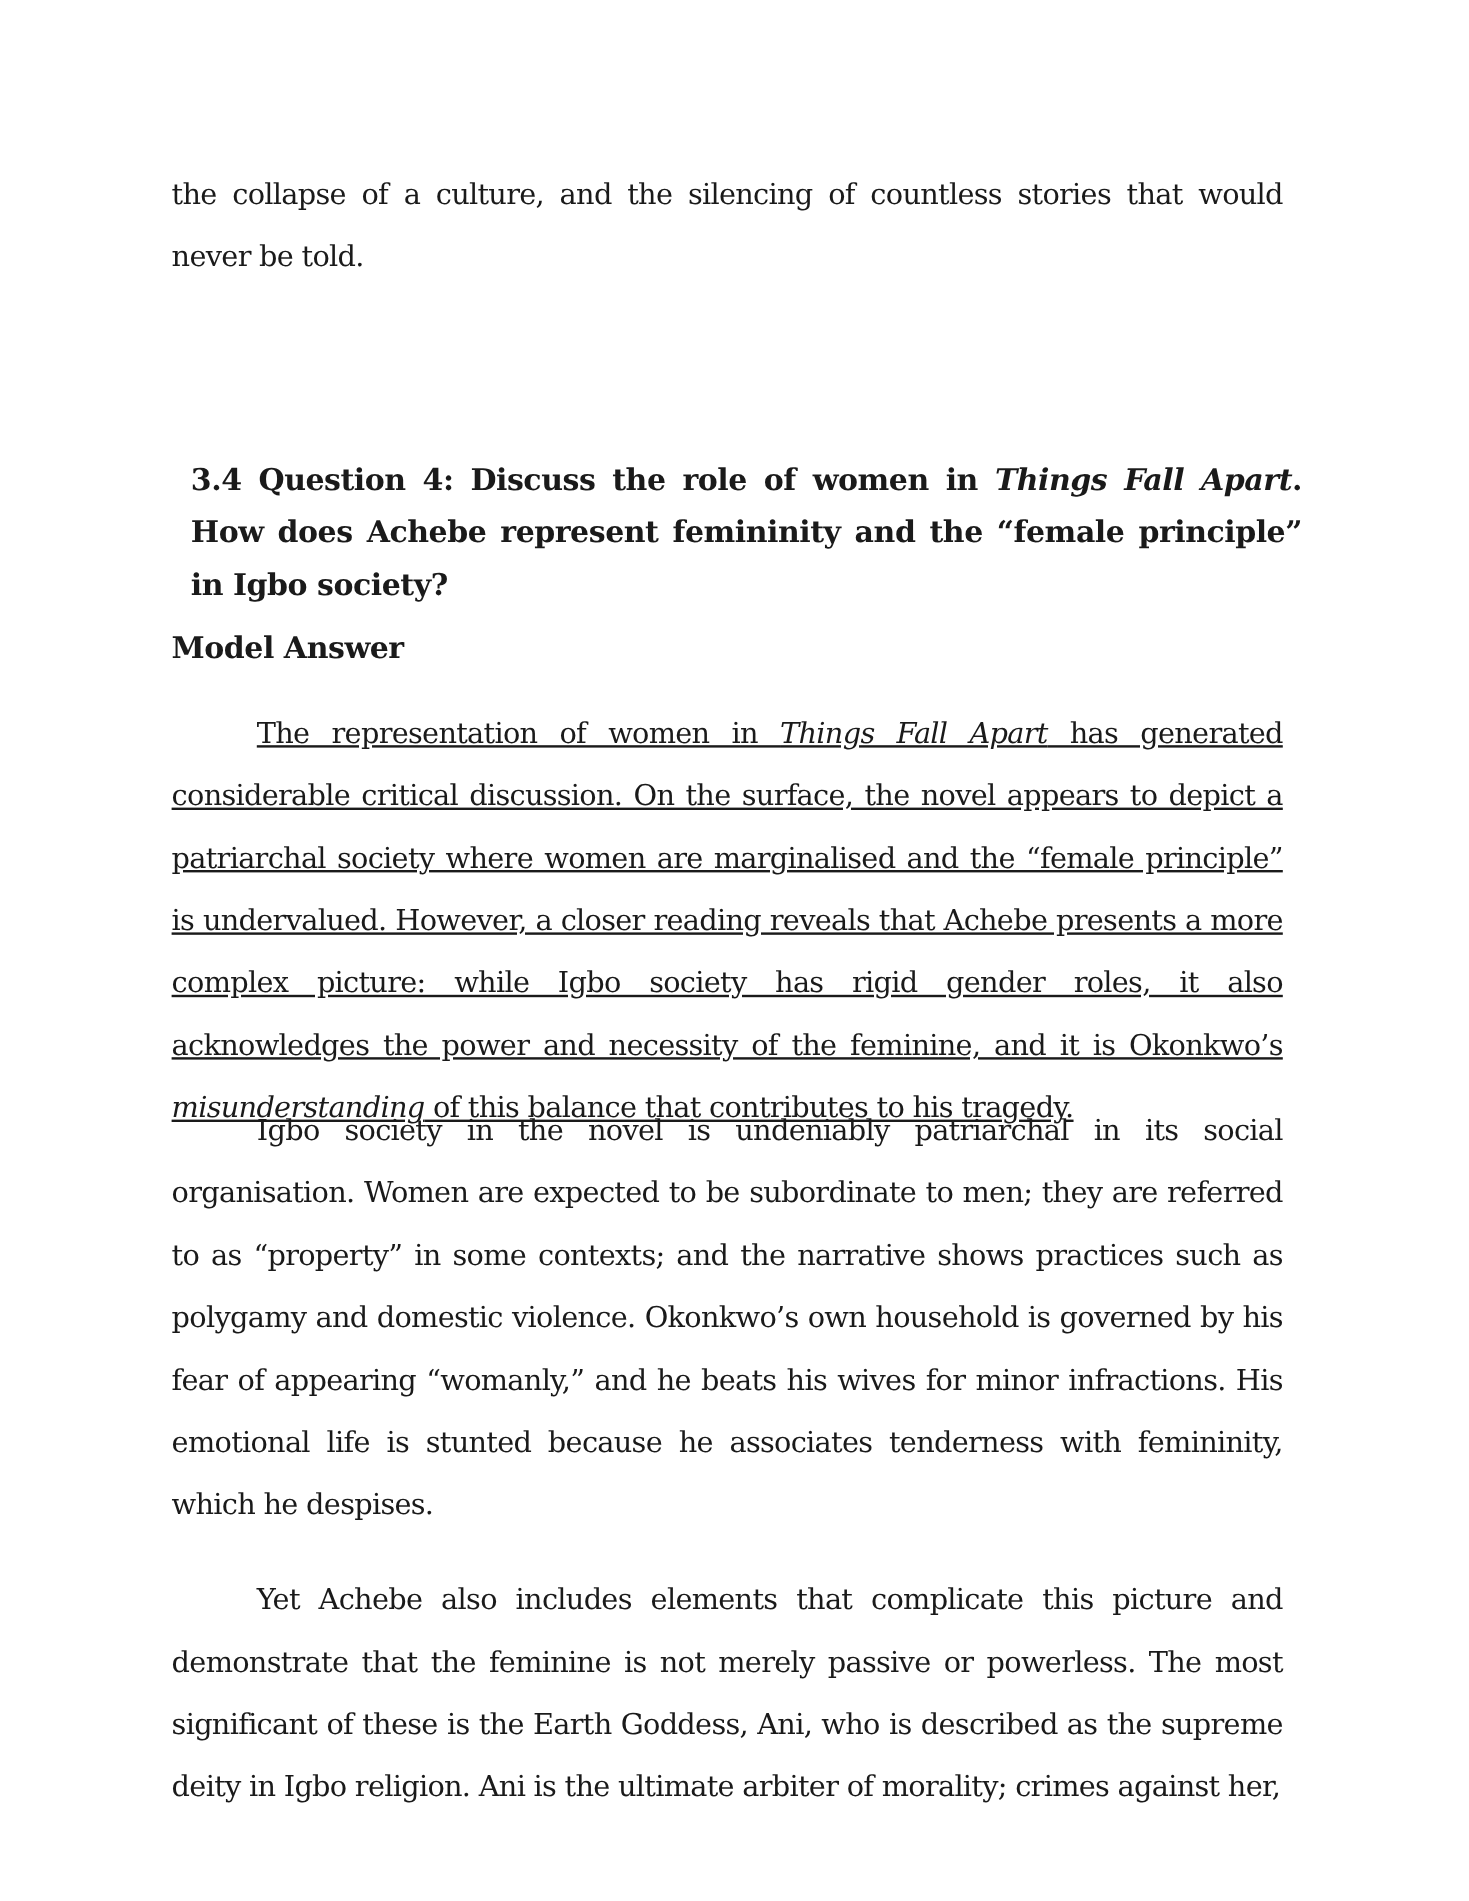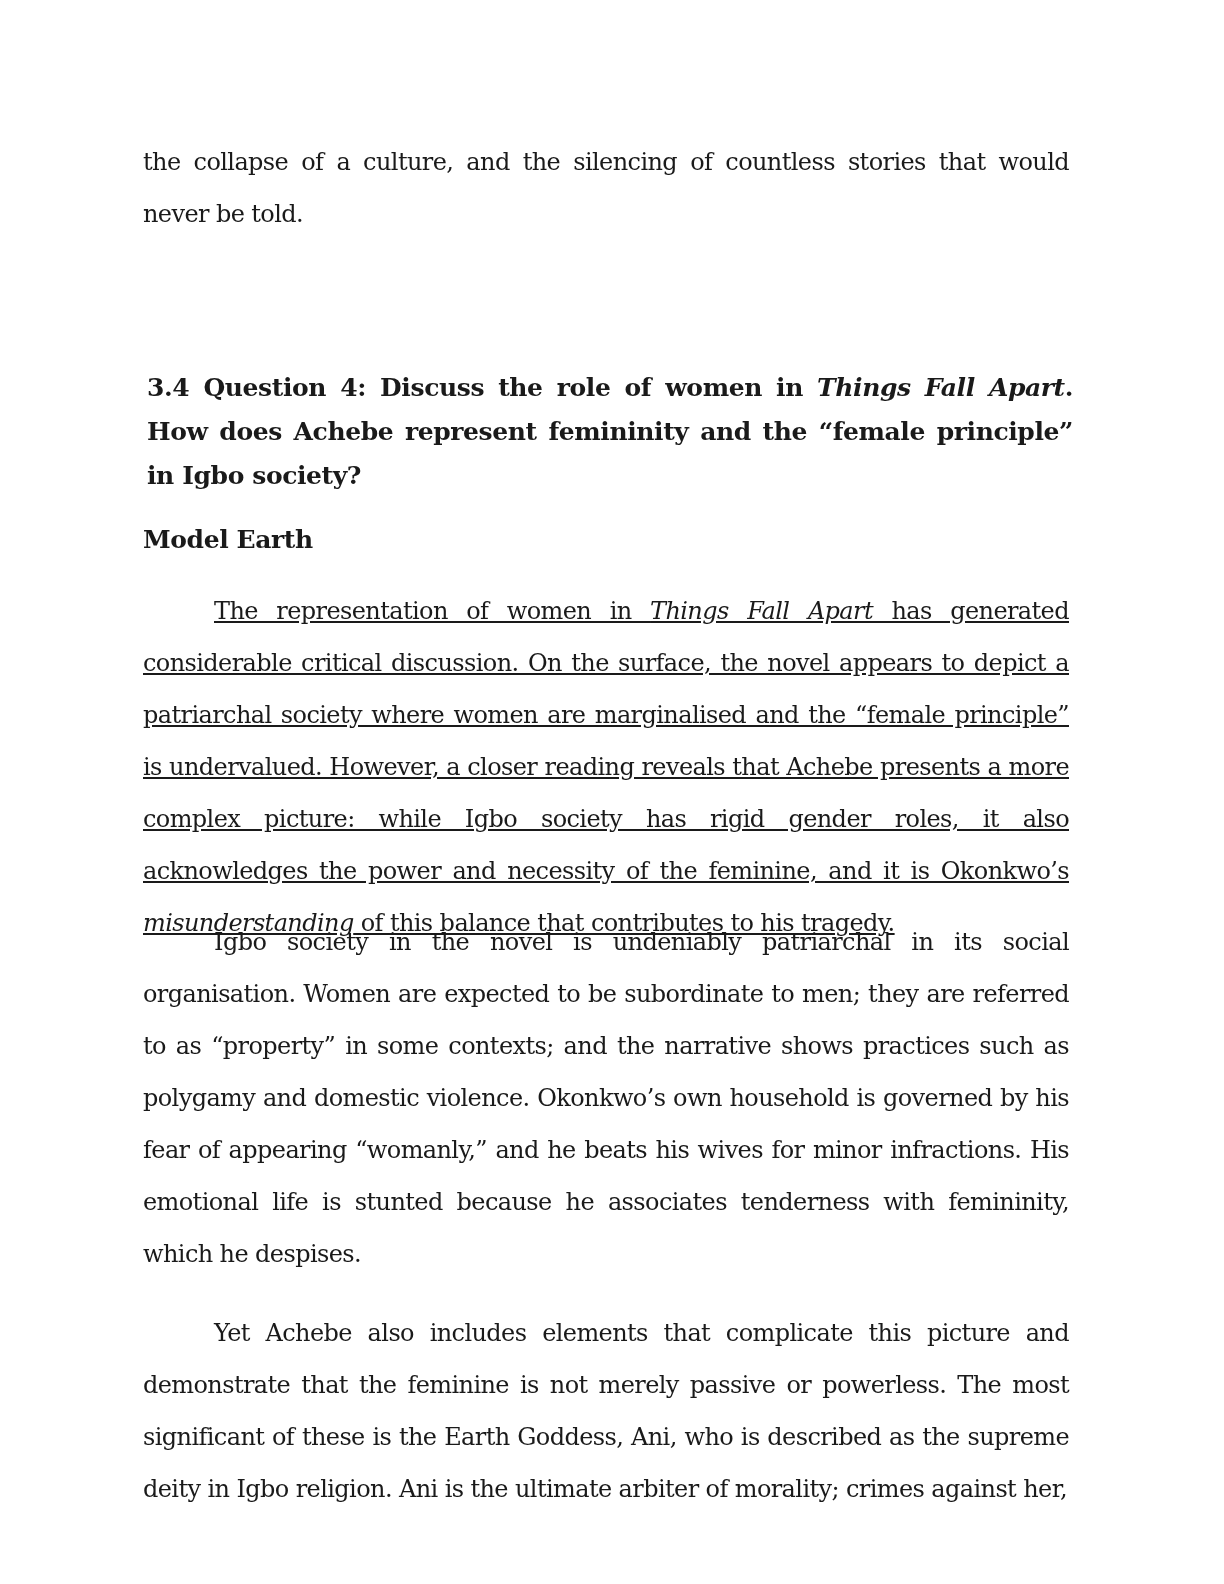--- a/index.html
+++ b/index.html
@@ -35,21 +35,21 @@
       position: absolute;
       top: 136px;
       left: 0;
       width: 926px;
     }
     .heading {
       position: absolute;
       top: 362px;
       left: 0;
       width: 926px;
-      margin: 4px;
+      margin: 16px;
       font-size: 25px;
       line-height: 44px;
       font-weight: bold;
       text-align: justify;
       letter-spacing: -0.4px;
     }
     .subheading {
       position: absolute;
       top: 518px;
       left: 0;
@@ -66,21 +66,21 @@
   </style>
 </head>
 <body>
 
 <div class="page">
 
   <p class="para carryover">the collapse of a culture, and the silencing of countless stories that would never be told.</p>
 
   <h2 class="heading"><span>3.4 Question 4: Discuss the role of women in </span><em>Things Fall Apart</em><span>. How does Achebe represent femininity and the “female principle” in Igbo society?</span></h2>
 
-  <h3 class="subheading">Model Earth</h3>
+  <h3 class="subheading">Model Answer</h3>
 
   <p class="para indent p1"><span>The representation of women in </span><em>Things Fall Apart</em><span> has generated considerable critical discussion. On the surface, the novel appears to depict a patriarchal society where women are marginalised and the “female principle” is undervalued. However, a closer reading reveals that Achebe presents a more complex picture: while Igbo society has rigid gender roles, it also acknowledges the power and necessity of the feminine, and it is Okonkwo’s </span><em>misunderstanding</em><span> of this balance that contributes to his tragedy.</span></p>
 
   <p class="para indent p2">Igbo society in the novel is undeniably patriarchal in its social organisation. Women are expected to be subordinate to men; they are referred to as “property” in some contexts; and the narrative shows practices such as polygamy and domestic violence. Okonkwo’s own household is governed by his fear of appearing “womanly,” and he beats his wives for minor infractions. His emotional life is stunted because he associates tenderness with femininity, which he despises.</p>
 
   <p class="para indent p3">Yet Achebe also includes elements that complicate this picture and demonstrate that the feminine is not merely passive or powerless. The most significant of these is the Earth Goddess, Ani, who is described as the supreme deity in Igbo religion. Ani is the ultimate arbiter of morality; crimes against her,</p>
 
 </div>
 
 </body></html>

